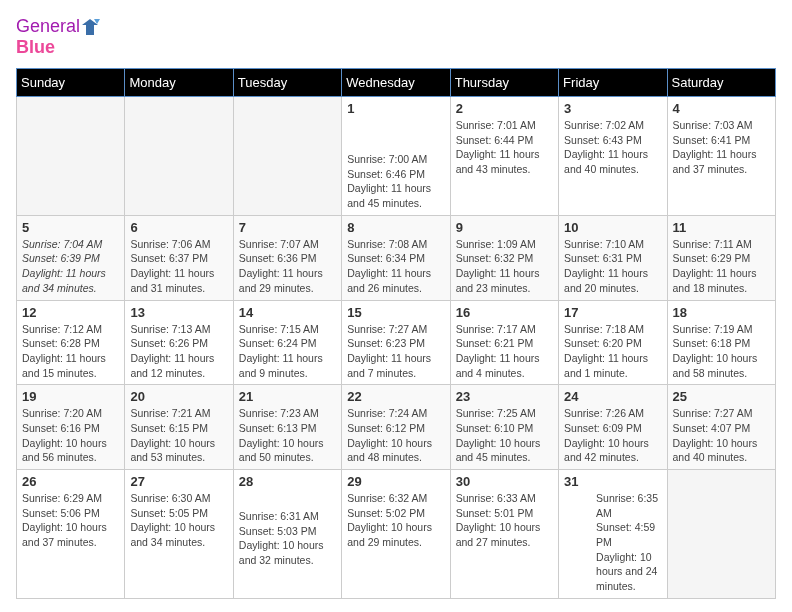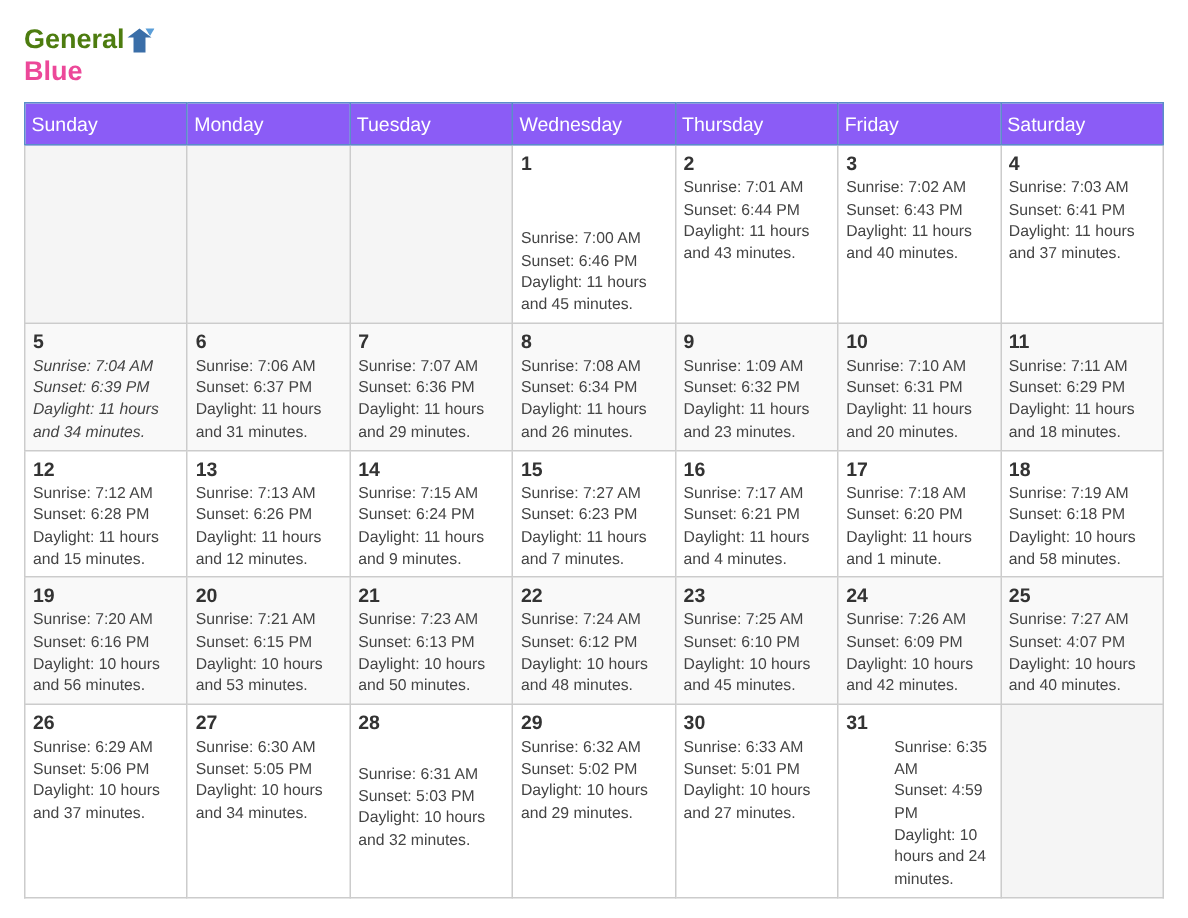--- a/index.html
+++ b/index.html
@@ -15,22 +15,22 @@
       align-items: flex-start;
       justify-content: space-between;
       margin-bottom: 10px;
     }
     .logo {
       display: flex;
       align-items: center;
     }
     .logo-text-general {
       font-size: 18px;
-      font-weight: bold;
-      color: #4d7c0f;
+      font-weight: normal;
+      color: #a21caf;
     }
     .logo-text-blue {
       font-size: 18px;
       font-weight: bold;
       color: #ec4899;
     }
     .title-area {
       text-align: right;
     }
     .month-title {
@@ -41,21 +41,21 @@
     .location-title {
       font-size: 16px;
       color: #555;
     }
     .calendar {
       width: 100%;
       border-collapse: collapse;
       font-size: 11px;
     }
     .calendar th {
-      background-color: #8b5cf6;
+      background-color: #000000;
       color: #fff;
       padding: 6px 4px;
       text-align: left;
       font-size: 13px;
       font-weight: normal;
       border: 1px solid #5a8ec8;
     }
     .calendar td {
       border: 1px solid #ccc;
       vertical-align: top;

